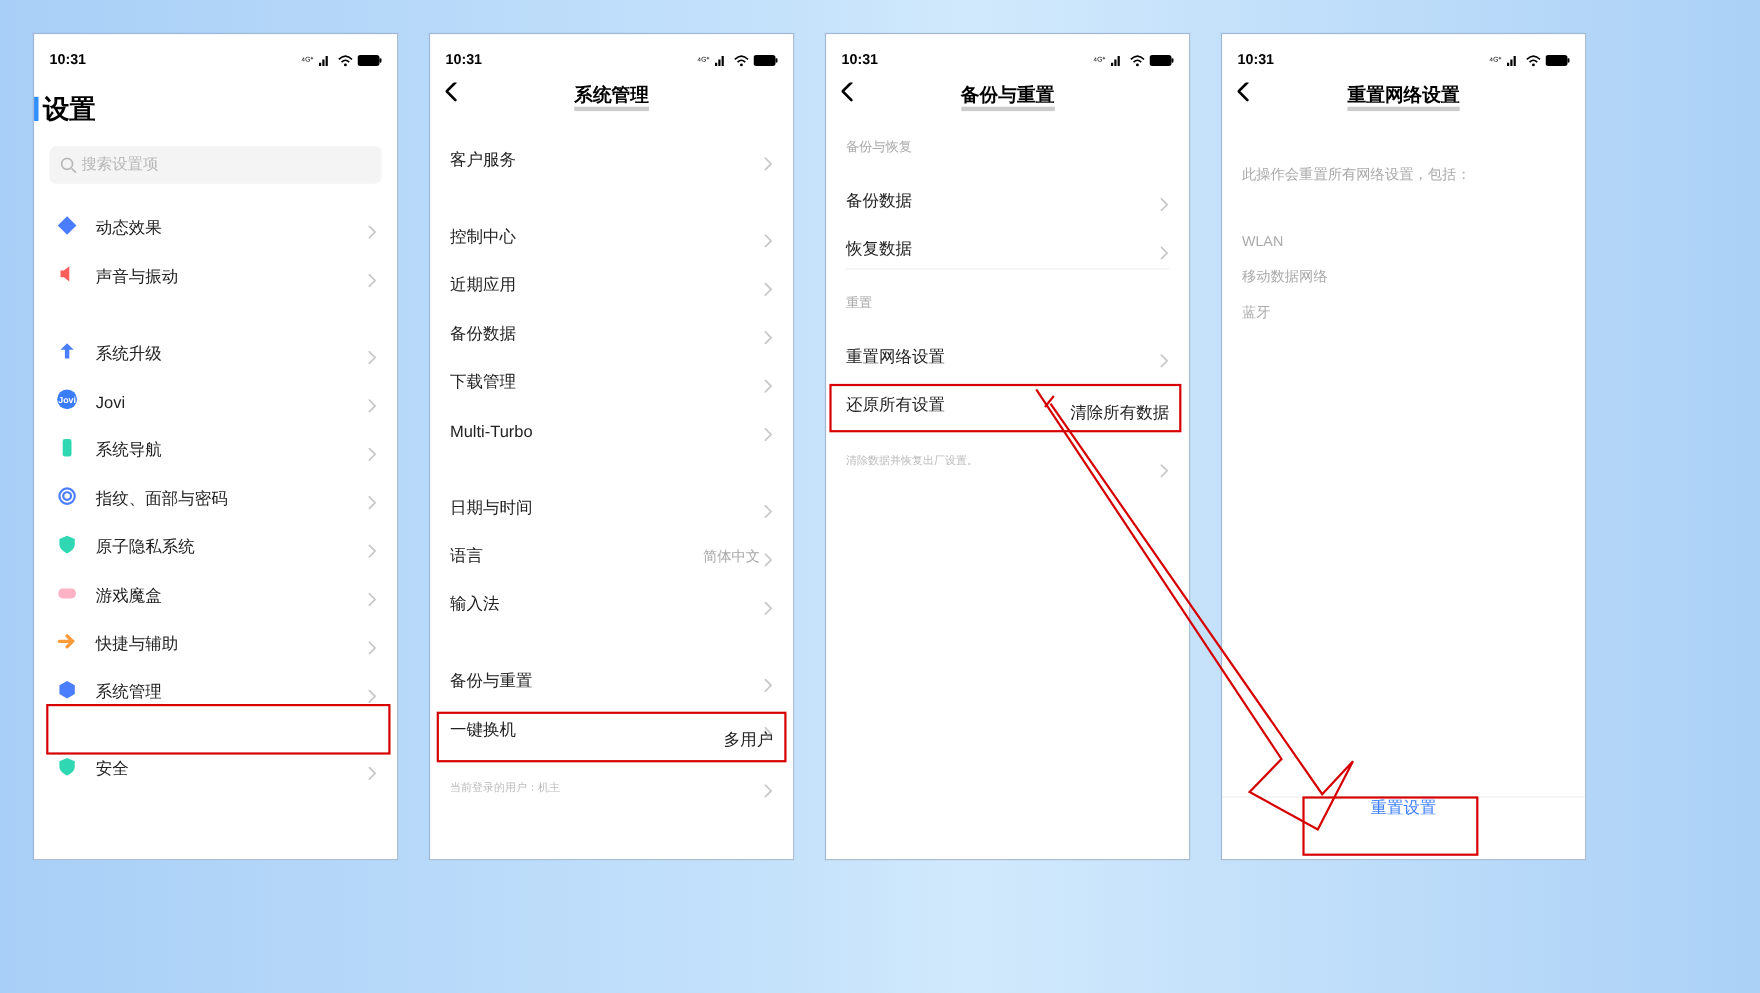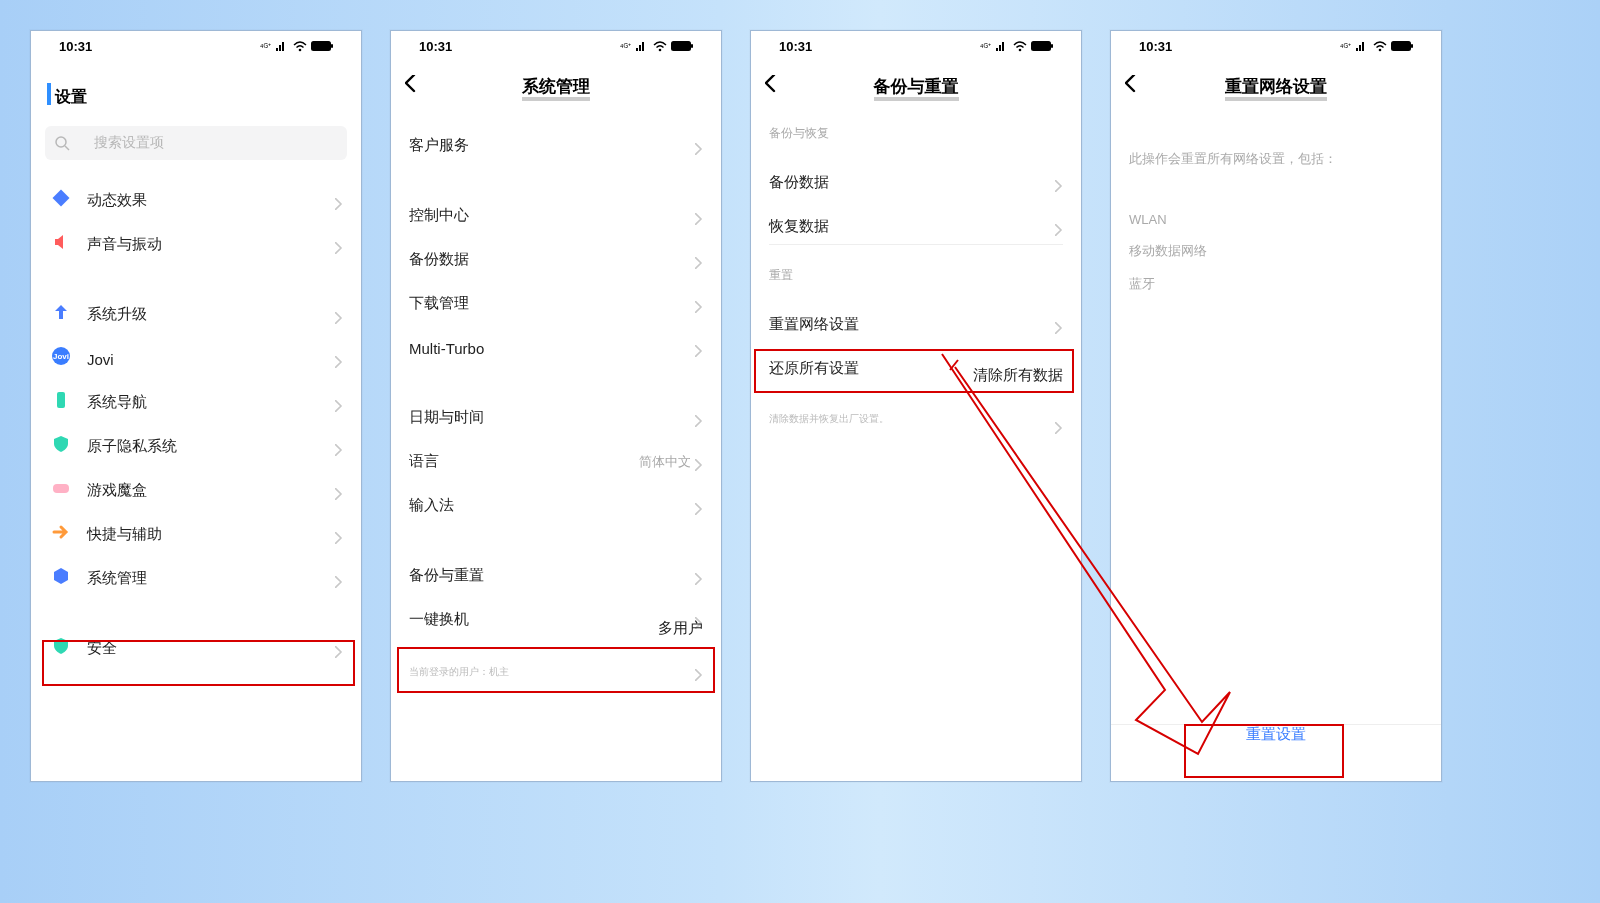--- a/index.html
+++ b/index.html
@@ -2,31 +2,31 @@
 <html><head>
 <meta charset="utf-8">
 <style>
   html,body{margin:0;padding:0;width:1600px;height:903px;overflow:hidden;font-family:-apple-system,"PingFang SC","Microsoft YaHei",sans-serif;}
   body{background:linear-gradient(90deg,#a8cff7 0%,#c5e2fb 45%,#d1e9fc 55%,#abd1f7 100%);position:relative;}
   .phone{position:absolute;top:30px;width:330px;height:750px;background:#fff;border:1px solid #9eb8d5;box-shadow:0 0 0 1px rgba(0,0,0,.02);}
   .phone.p1{left:30px;}
   .phone.p2{left:390px;}
   .phone.p3{left:750px;}
   .phone.p4{left:1110px;}
-  .statusbar{height:30px;display:flex;align-items:center;justify-content:space-between;padding:0 28px;font-size:13px;font-weight:600;color:#000;}
+  .statusbar{height:30px;display:flex;align-items:flex-end;justify-content:space-between;padding:0 14px;font-size:13px;font-weight:600;color:#000;}
   .statusbar .right{display:flex;align-items:center;gap:4px;font-size:12px;}
   .statusbar .right .txt{font-size:9px;font-weight:400;}
   .statusbar svg{display:block;}
   .titlebar{height:50px;display:flex;align-items:center;position:relative;}
   .titlebar .back{position:absolute;left:14px;top:14px;cursor:pointer;}
   .titlebar .title{flex:1;text-align:center;font-size:17px;font-weight:700;}
   .titlebar .title span{border-bottom:4px solid #ccc;padding-bottom:1px;}
-  .big-title{padding:22px 18px 6px 16px;font-size:16px;font-weight:700;}
+  .big-title{padding:22px 18px 6px 0;font-size:24px;font-weight:700;}
   .big-title .bar{display:inline-block;width:4px;height:22px;background:#2f8fff;margin-right:4px;vertical-align:-3px;}
-  .search{margin:12px 14px 6px;height:34px;background:#f4f4f5;border-radius:6px;display:flex;align-items:center;padding:0 10px;color:#b8b8b8;font-size:14px;gap:24px;text-align:right;}
+  .search{margin:12px 14px 6px;height:34px;background:#f4f4f5;border-radius:6px;display:flex;align-items:center;padding:0 10px;color:#b8b8b8;font-size:14px;gap:4px;text-align:right;}
   .list{padding:0 0 0 0;}
   .divider{height:26px;}
   .row{display:flex;align-items:flex-end;padding:0 18px;height:44px;font-size:15px;color:#222;position:relative;cursor:pointer;}
   .row.tall{height:48px;flex-direction:column;}
   .row .icon{width:24px;height:24px;margin-right:14px;display:flex;align-items:center;justify-content:center;}
   .row .label{flex:1;}
   .row .value{color:#a8a8a8;font-size:13px;margin-right:4px;}
   .row .sub{position:absolute;left:18px;bottom:2px;font-size:10px;color:#bbb;}
   .chevron{color:#c8c8c8;}
   .section-hdr{padding:14px 18px 6px;font-size:12px;color:#aaa;}
@@ -143,20 +143,32 @@
           </svg>
         </span>
       <span class="label">系统导航</span>
       <svg class="chevron" width="8" height="12">
           <use href="#chev"></use>
         </svg>
     </div>
     <div class="row">
       <span class="icon">
           <svg width="20" height="20">
+            <circle cx="10" cy="10" r="7" fill="none" stroke="#4a7dff" stroke-width="2"></circle>
+            <circle cx="10" cy="10" r="3.5" fill="none" stroke="#4a7dff" stroke-width="2"></circle>
+          </svg>
+        </span>
+      <span class="label">指纹、面部与密码</span>
+      <svg class="chevron" width="8" height="12">
+          <use href="#chev"></use>
+        </svg>
+    </div>
+    <div class="row">
+      <span class="icon">
+          <svg width="20" height="20">
             <path d="M10 2l7 3v5c0 5-7 8-7 8s-7-3-7-8V5z" fill="#2fd8b3"></path>
           </svg>
         </span>
       <span class="label">原子隐私系统</span>
       <svg class="chevron" width="8" height="12">
           <use href="#chev"></use>
         </svg>
     </div>
     <div class="row">
       <span class="icon">
@@ -233,20 +245,26 @@
   <div class="list">
     <div class="row">
         <span class="label">客户服务</span>
         <svg class="chevron" width="8" height="12">
           <use href="#chev"></use>
         </svg>
       </div>
     <div class="divider"></div>
     <div class="row">
         <span class="label">控制中心</span>
+        <svg class="chevron" width="8" height="12">
+          <use href="#chev"></use>
+        </svg>
+      </div>
+    <div class="row">
+        <span class="label">近期应用</span>
         <svg class="chevron" width="8" height="12">
           <use href="#chev"></use>
         </svg>
       </div>
     <div class="row">
         <span class="label">备份数据</span>
         <svg class="chevron" width="8" height="12">
           <use href="#chev"></use>
         </svg>
       </div>

